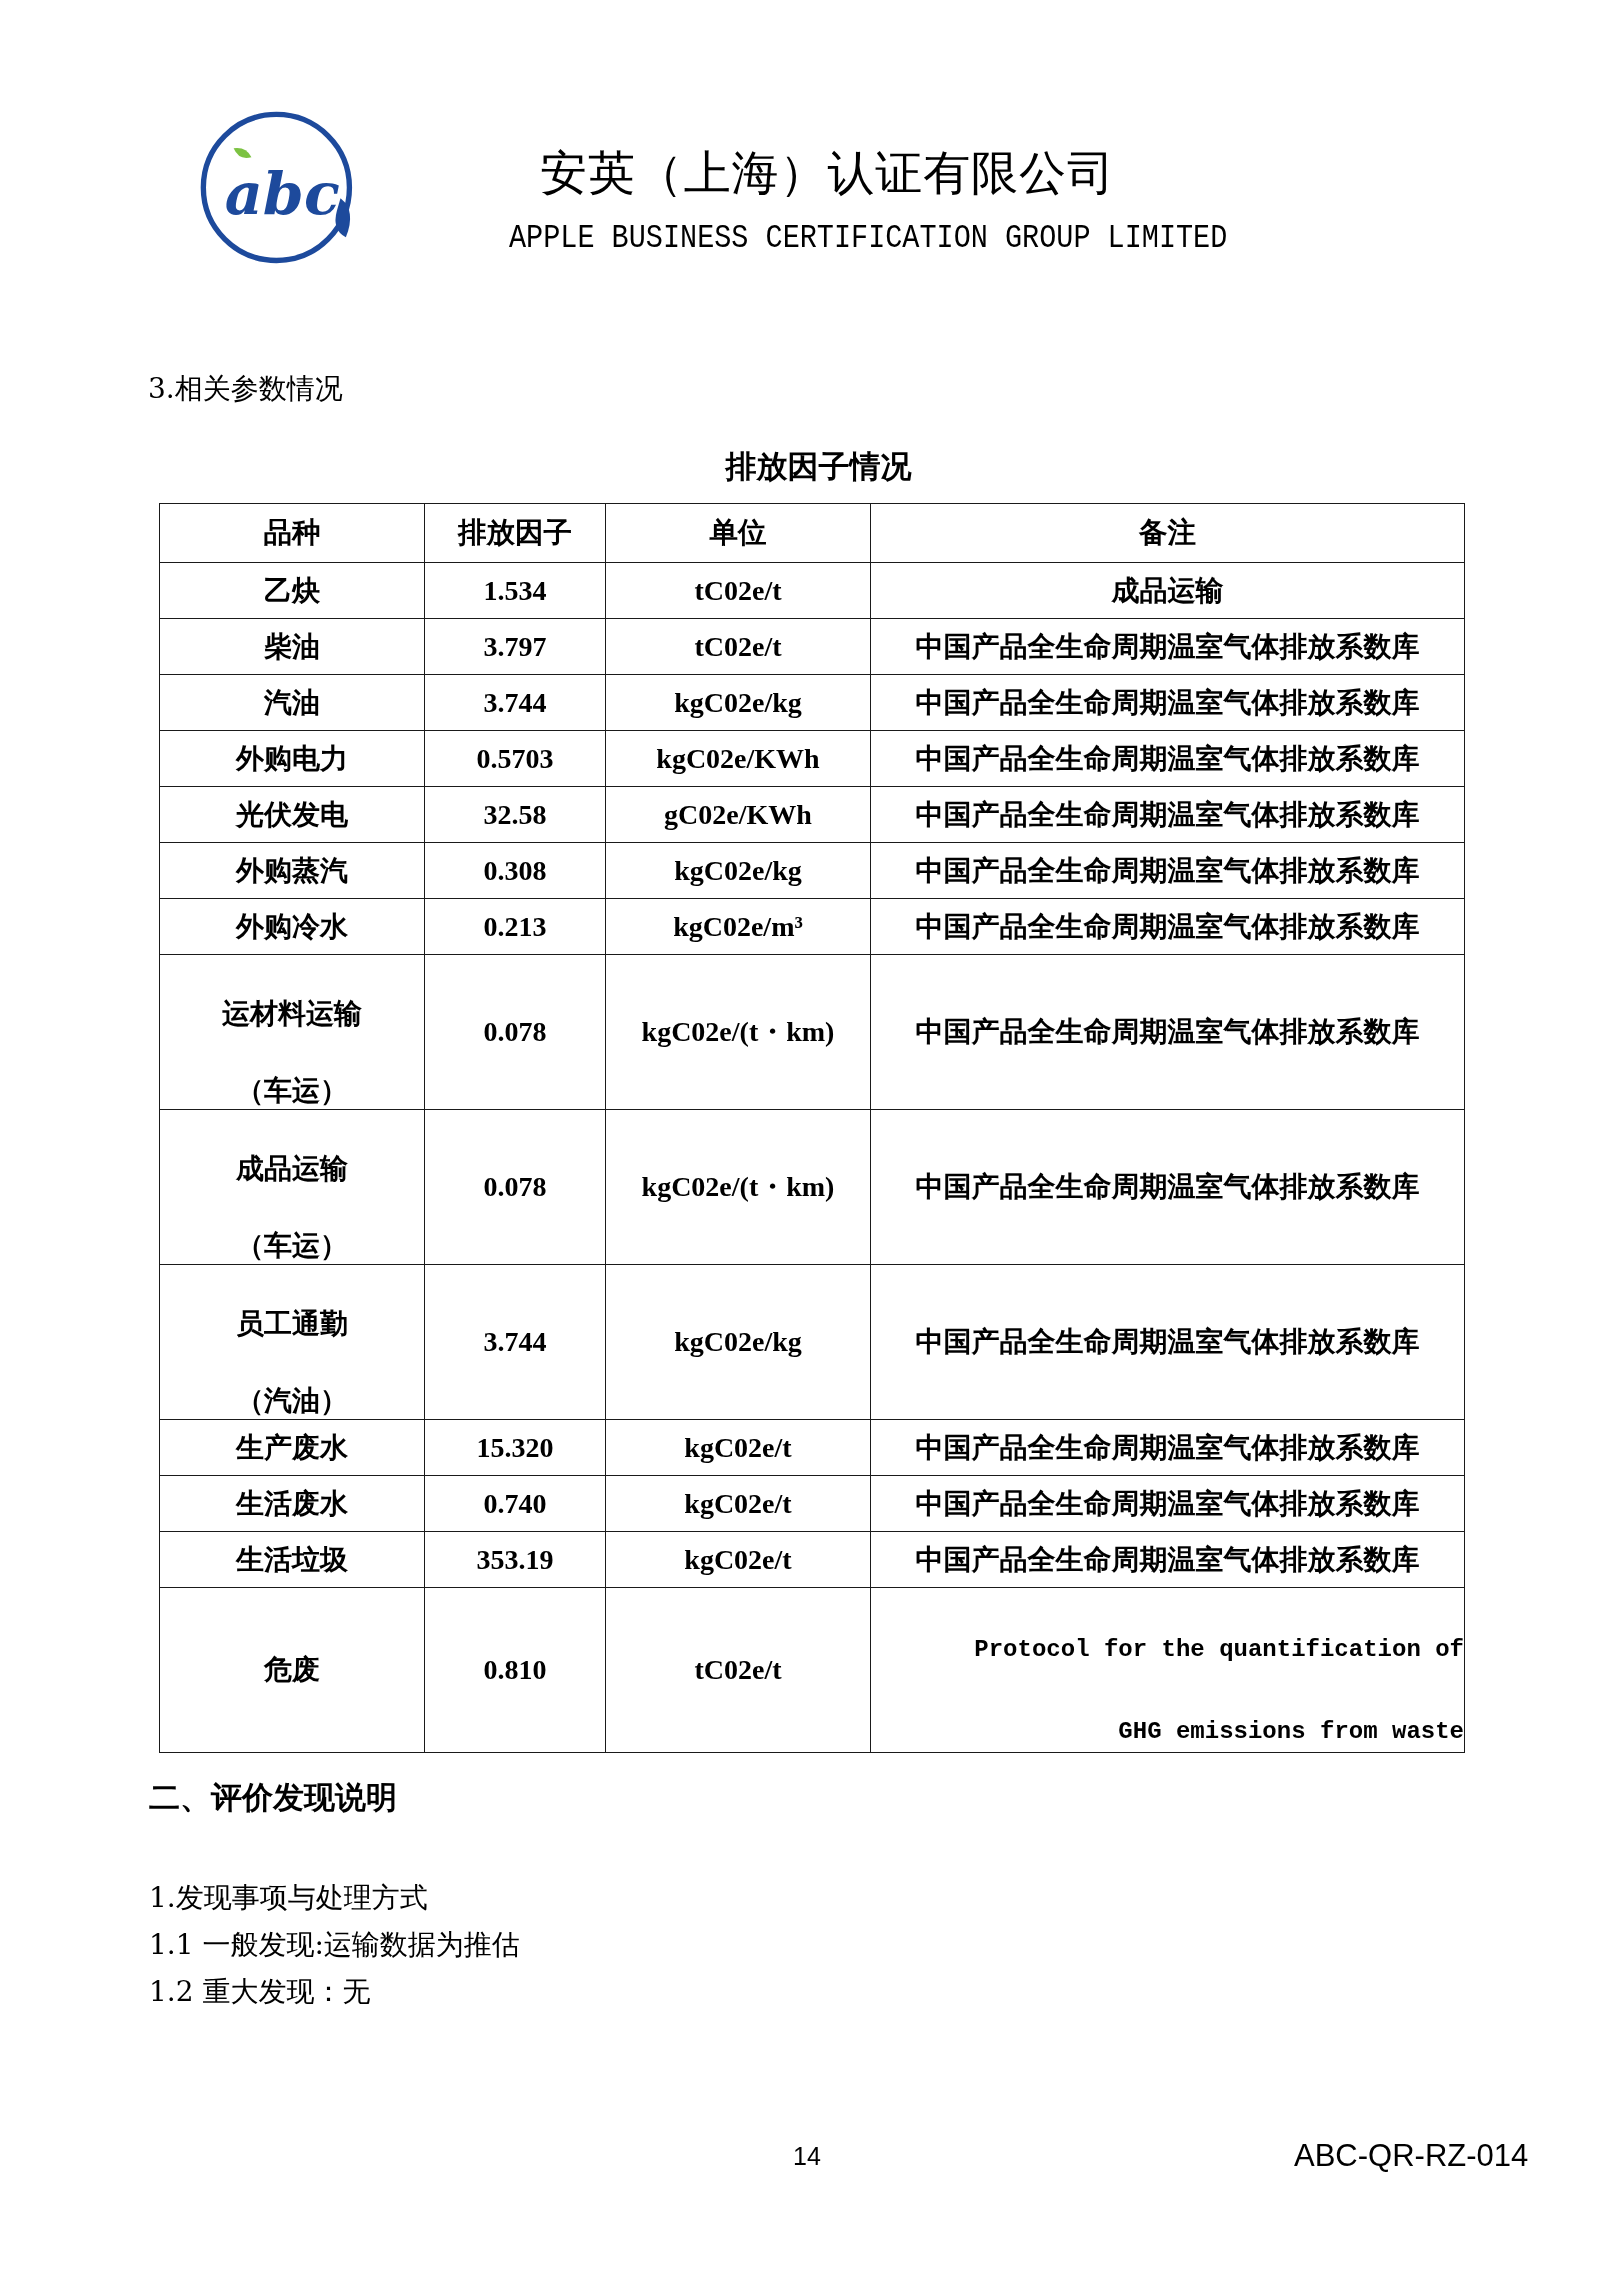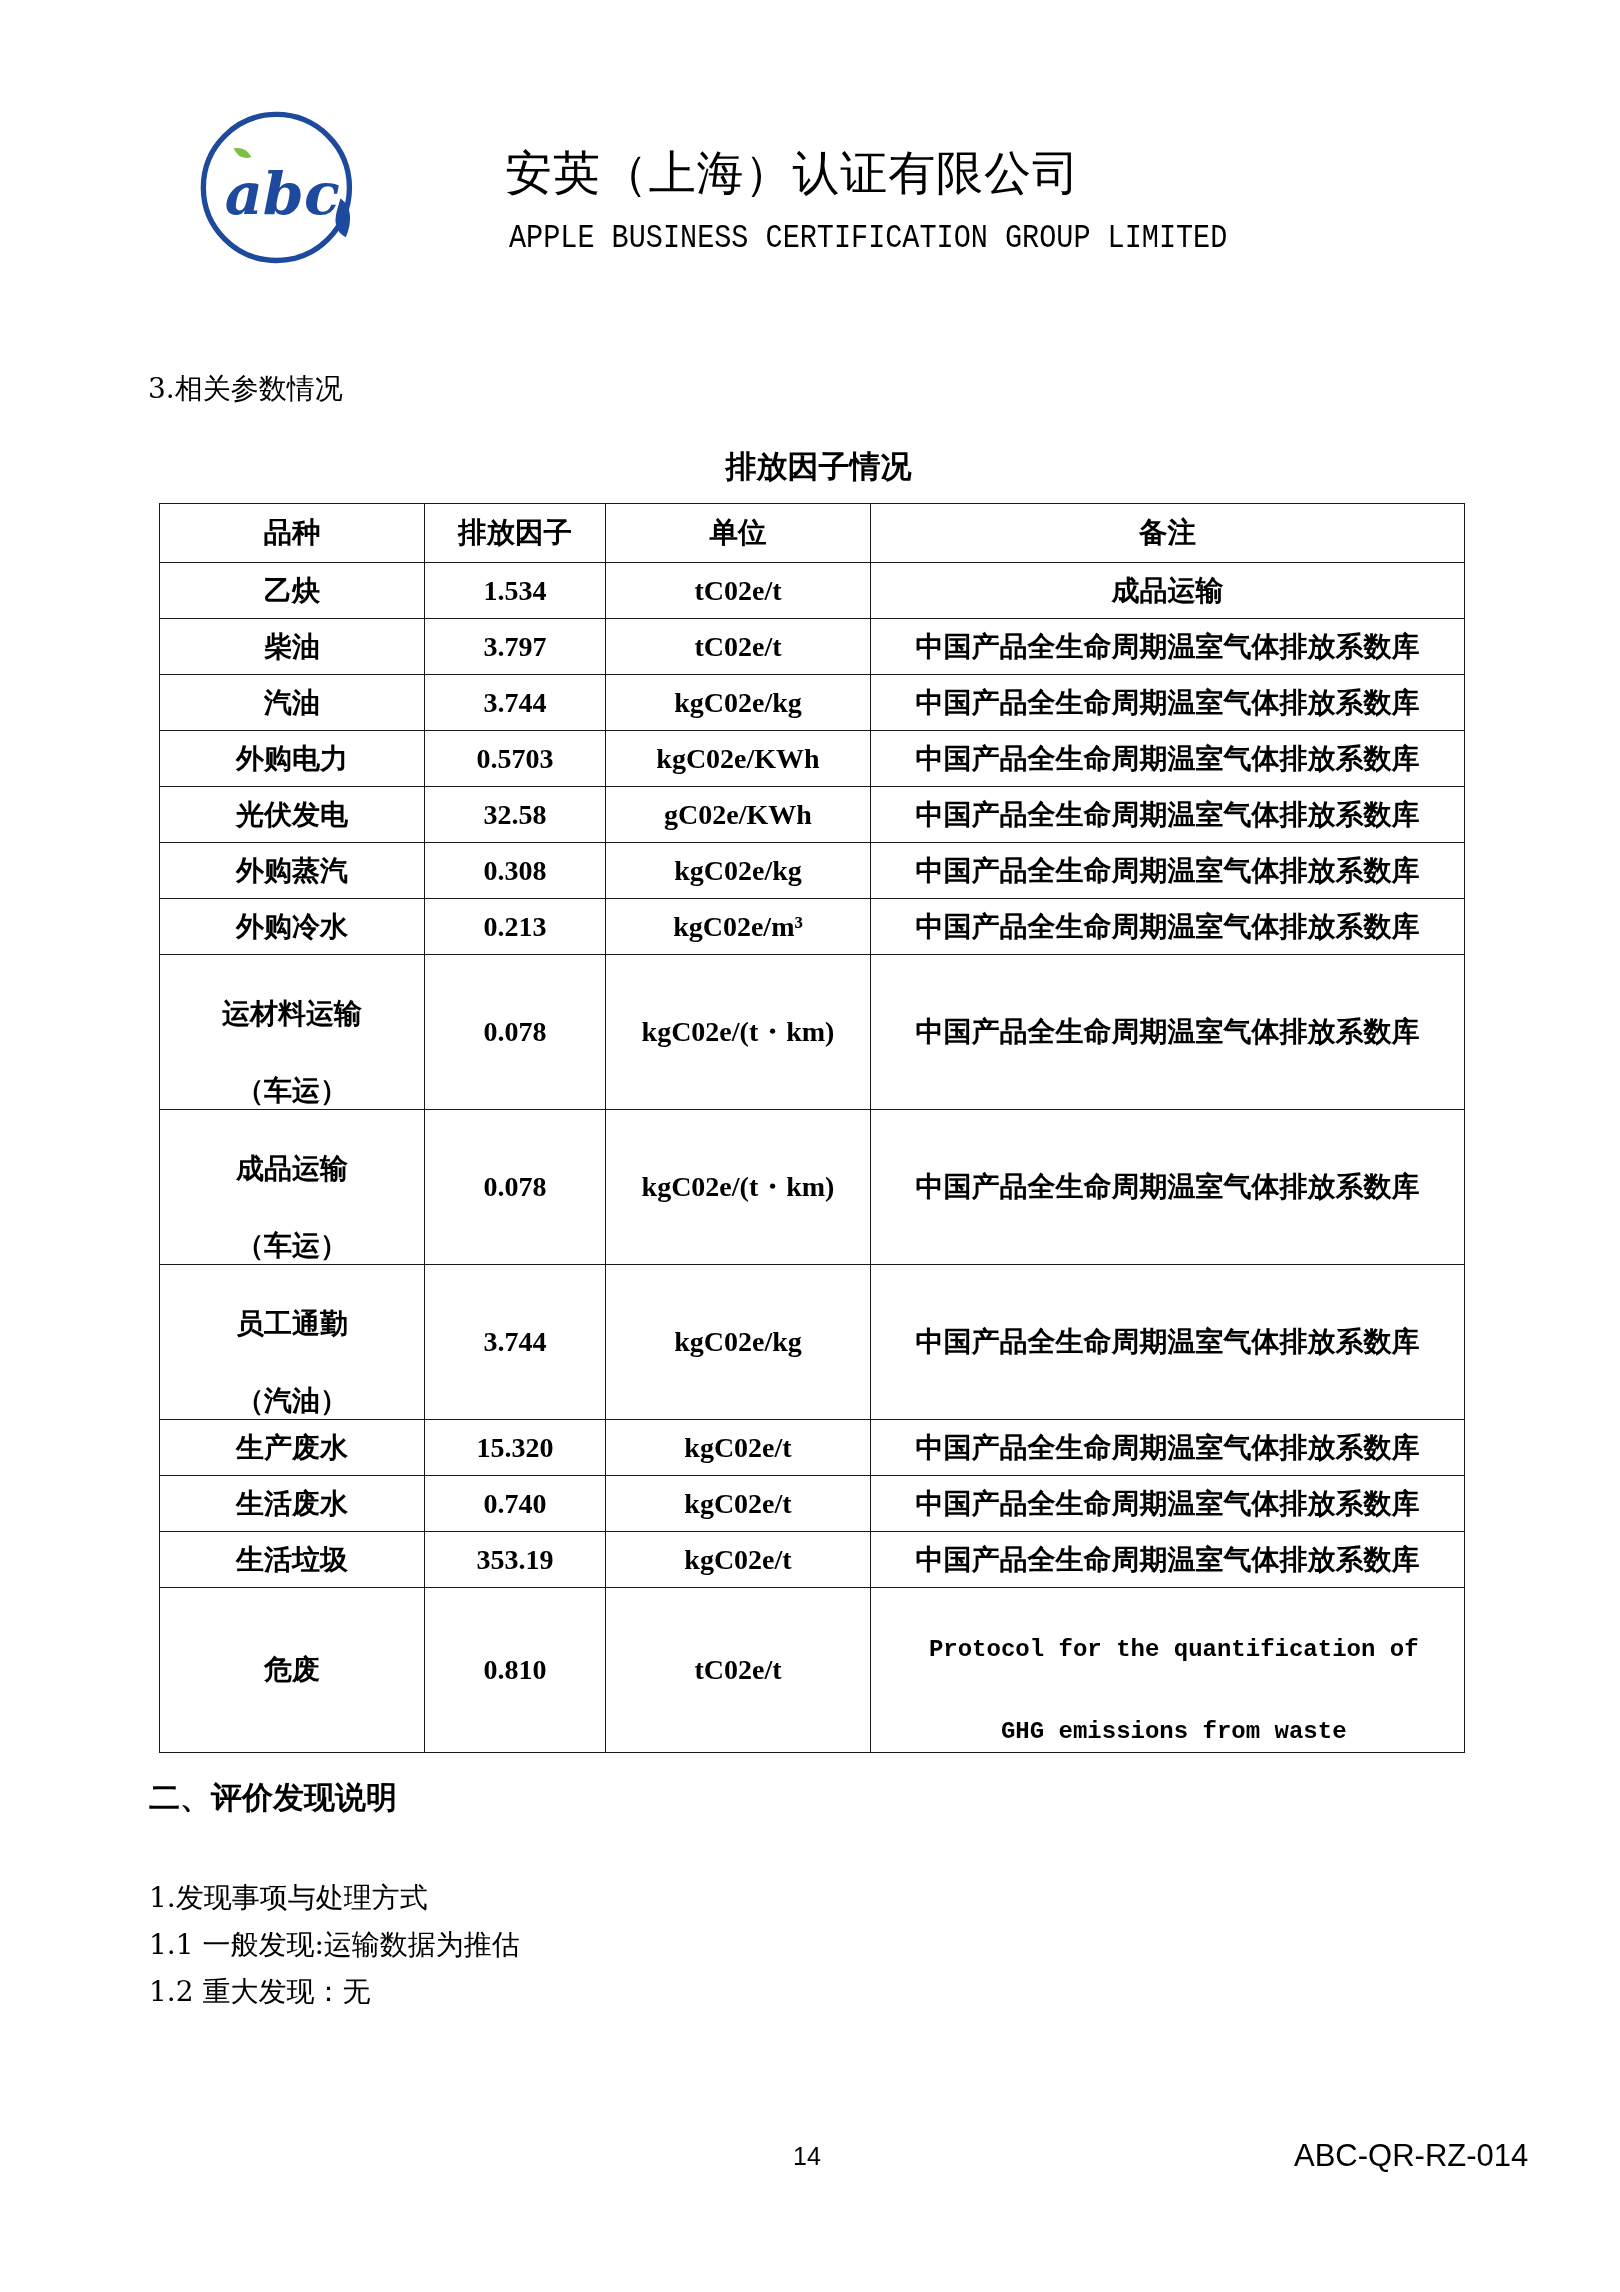--- a/index.html
+++ b/index.html
@@ -1,41 +1,41 @@
 <!DOCTYPE html>
 <html style="font-size:14.3px"><head>
 <meta charset="utf-8">
 <style>
   html, body { margin: 0; padding: 0; background: #ffffff; }
   body { width: 1621px; height: 2293px; position: relative; overflow: hidden; color: #000; font-family: "DejaVu Serif", "Liberation Serif", serif; }
   .abs { position: absolute; }
 
   
   .logo { left: 198px; top: 109px; width: 163px; height: 156px; }
-  .company-cn { left: 505px; top: 148px; font-size: 47px; line-height: 50px; letter-spacing: 0.9px; white-space: nowrap; font-family: "DejaVu Sans", "Liberation Sans", sans-serif; }
+  .company-cn { left: 540px; top: 148px; font-size: 47px; line-height: 50px; letter-spacing: 0.9px; white-space: nowrap; font-family: "DejaVu Sans", "Liberation Sans", sans-serif; }
   .company-en { left: 509px; top: 221px; font-family: "Liberation Mono", "DejaVu Sans Mono", monospace; font-size: 28.5px; line-height: 32px; white-space: nowrap; transform: scaleY(1.15); transform-origin: left top; letter-spacing: 0px; }
 
   .section-label { left: 148px; top: 372px; font-size: 28px; line-height: 34px; white-space: nowrap; text-align: right; }
   .table-title { left: 0; width: 1621px; top: 448px; text-align: center; padding-left: 8px; font-size: 31px; line-height: 36px; font-weight: bold; font-family: "DejaVu Sans", "Liberation Sans", sans-serif; }
   .table-title span { position: relative; left: 0; }
 
   
   .factor-table { left: 159px; top: 503px; border-collapse: collapse; table-layout: fixed; width: 1305px; }
   .factor-table col.c1 { width: 265px; }
   .factor-table col.c2 { width: 181px; }
   .factor-table col.c3 { width: 265px; }
   .factor-table col.c4 { width: 594px; }
   .factor-table th, .factor-table td { border: 1.8px solid #1a1a1a; text-align: center; vertical-align: middle; padding: 0; font-size: 28px; line-height: 36px; font-weight: bold; }
   .factor-table th { font-weight: bold; font-size: 28.5px; font-family: "DejaVu Sans", "Liberation Sans", sans-serif; height: 58px; }
   .factor-table tr.r-normal td { height: 55px; }
   .factor-table tr.r-tall td { height: 91px; }
   .factor-table tr.r-last td { height: 74px; }
   .factor-table td.num, .factor-table td.unit { font-family: "Liberation Serif", "DejaVu Serif", serif; font-size: 28px; }
   .factor-table td.note { text-align: center; }
-  .factor-table td.note.mono { text-align: center; padding-left: 12.5px; font-family: "Liberation Mono", "DejaVu Sans Mono", monospace; font-size: 24px; line-height: 41px; }
+  .factor-table td.note.mono { text-align: right; padding-left: 12.5px; font-family: "Liberation Mono", "DejaVu Sans Mono", monospace; font-size: 24px; line-height: 41px; }
   .factor-table td .line { display: block; margin-top: 41px; }
 
   
   .findings-heading { left: 149px; top: 1779px; font-size: 31px; line-height: 37px; font-weight: bold; font-family: "DejaVu Sans", "Liberation Sans", sans-serif; white-space: nowrap; }
   .findings-line { left: 149px; font-size: 28px; line-height: 36px; white-space: nowrap; }
   .fl1 { top: 1880px; }
   .fl2 { top: 1927px; }
   .fl3 { top: 1974px; }
 
   

